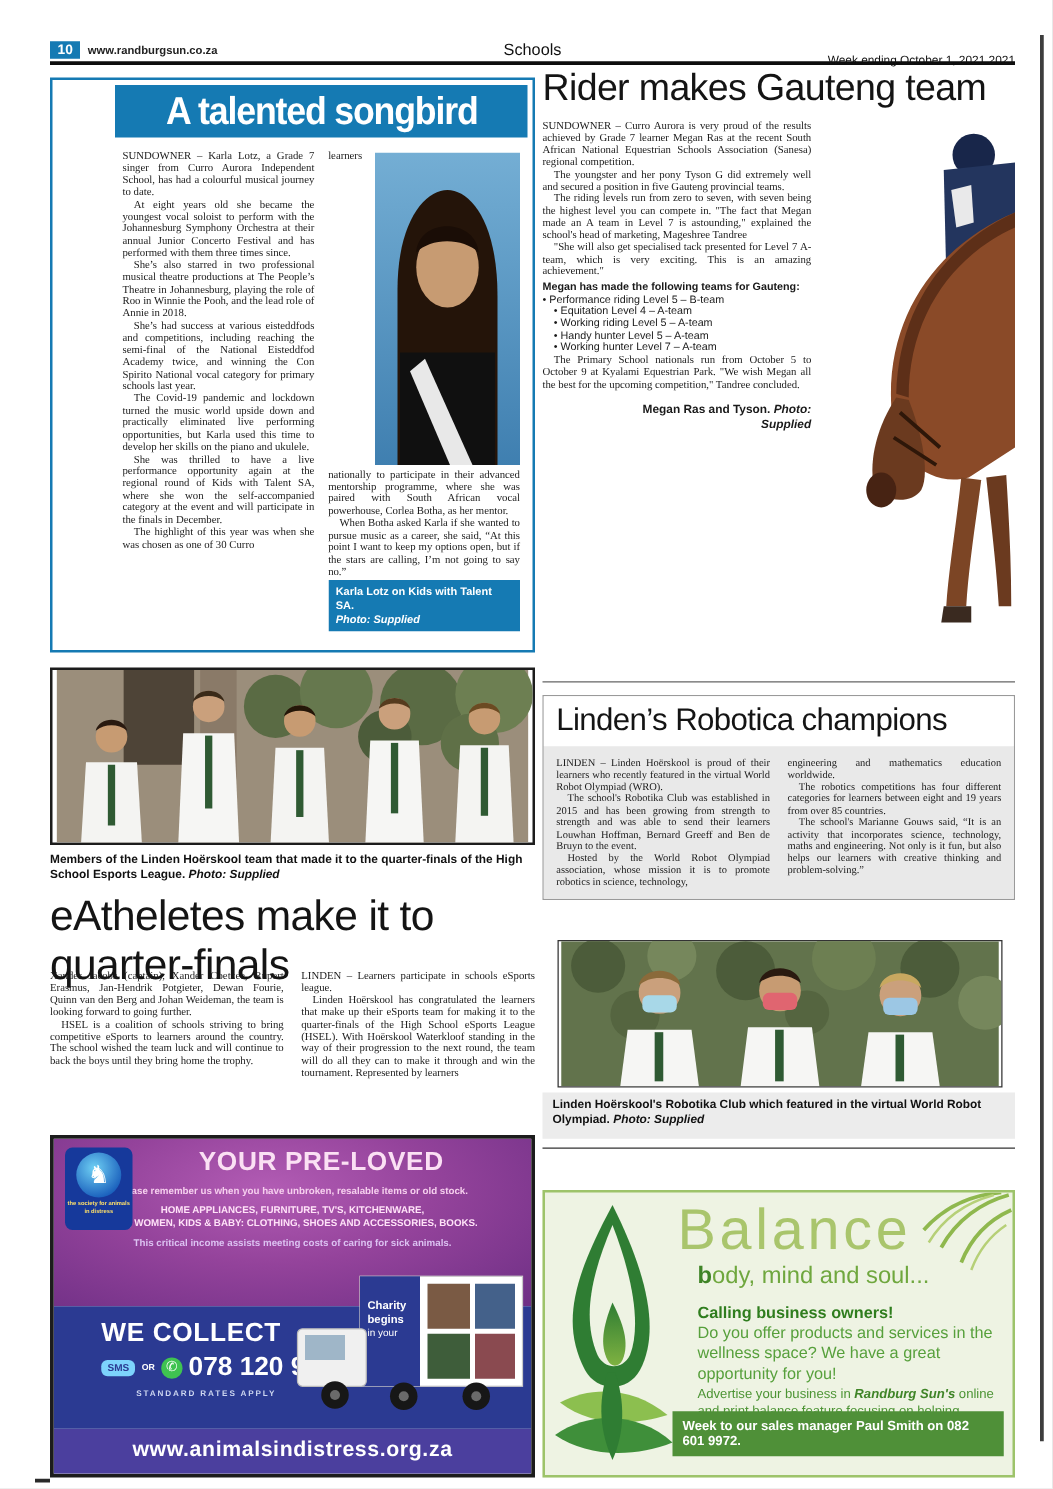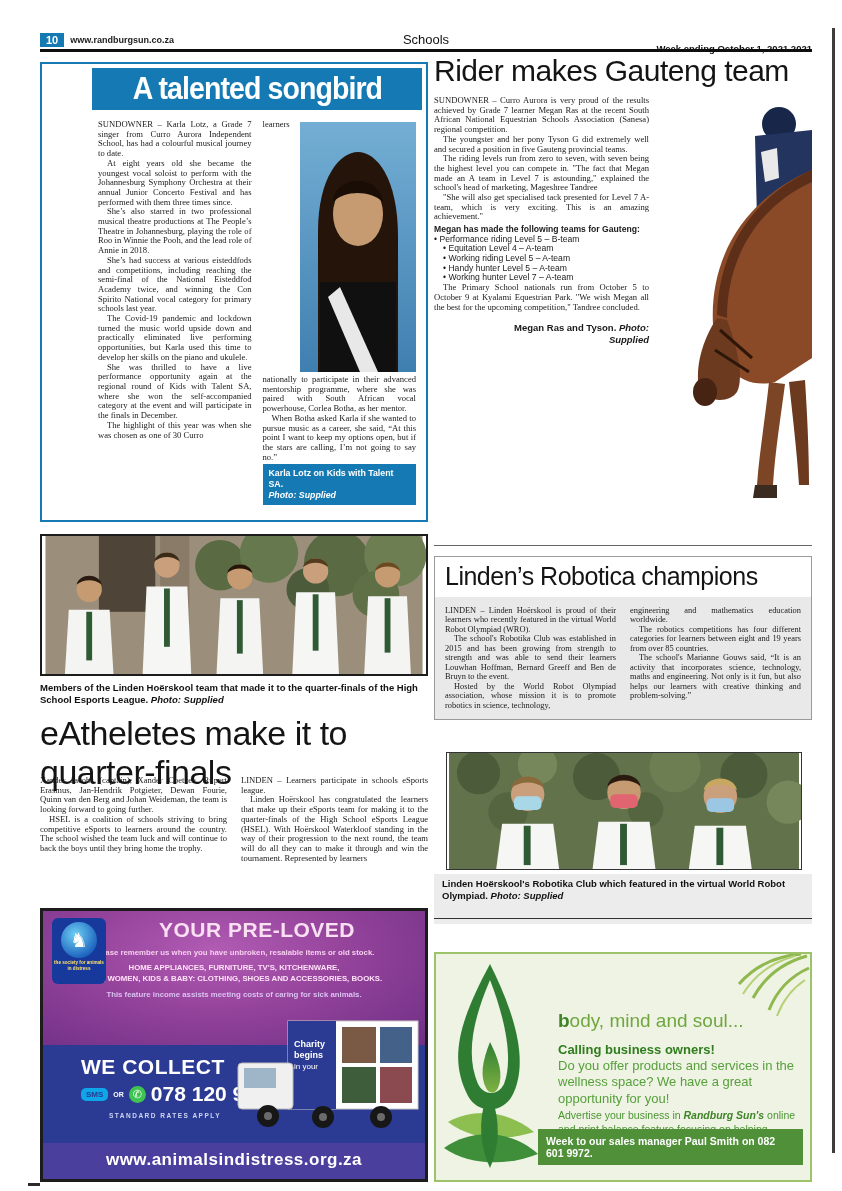--- a/index.html
+++ b/index.html
@@ -11,21 +11,21 @@
   }
   
   .masthead {
     position:absolute; left:40px; top:30px; width:772px; height:22px;
     border-bottom:3px solid #0d0d0d; display:flex; align-items:center;
     font-family:"Liberation Sans", sans-serif;
   }
   .pagenum { background:#157ab3; color:#fff; font-weight:bold; font-size:11px; padding:1px 6px; }
   .site { font-size:9px; font-weight:bold; margin-left:6px; color:#222; }
   .section-label { position:absolute; left:50%; transform:translateX(-50%); font-size:13px; color:#111; }
-  .edition-date { margin-left:auto; font-size:9.5px; font-weight:bold; color:#111;margin-top:18px; }
+  .edition-date { margin-left:auto; font-size:9.5px; font-weight:normal; color:#111;margin-top:18px; }
   
   .serif-col p { margin:0; font-size:8.6px; line-height:1.13; text-align:justify; }
   .serif-col p + p { text-indent:9px; }
   .h-light { font-family:"Liberation Sans", sans-serif; font-weight:normal; color:#141414; letter-spacing:-0.5px; }
   .photo-credit { font-style:italic; }
   
   .songbird-box {
     position:absolute; left:40px; top:62px; width:388px; height:460px;
     border:2px solid #157ab3; overflow:hidden; background:#fff;padding-left:46px;
   }
@@ -70,21 +70,21 @@
   .esports-cols { position:absolute; left:40px; top:776px; width:388px; display:flex; gap:14px; }
   .esports-cols .col { width:50%; }
   
   .robotica { position:absolute; left:434px; top:556px; width:378px; border:1px solid #9a9a9a; background:#fff; }
   .robotica h2 { font-size:25px; padding:5px 10px 6px 10px; background:#fff; }
   .robotica-gray { background:#e9e9e9; padding:9px 10px; display:flex; gap:14px; }
   .robotica-gray .col { width:50%; }
   .robotica-gray p { font-size:8.4px; }
   .robotica-fig { position:absolute; left:446px; top:752px; width:356px; height:118px; border:1px solid #333; }
   .robotica-fig svg { display:block; width:100%; height:100%; }
-  .robotica-caption { position:absolute; left:434px; top:874px; width:378px; background:#ececec; padding:4px 8px 21px 8px; }
+  .robotica-caption { position:absolute; left:434px; top:874px; width:378px; background:#ececec; padding:4px 8px 8px 8px; }
   .right-rule { position:absolute; left:434px; top:918px; width:378px; border-top:1.5px solid #333; }
   
   .animals-ad {
     position:absolute; left:40px; top:908px; width:388px; height:274px;
     border:3px solid #1c1c1c; font-family:"Liberation Sans", sans-serif; overflow:hidden;
   }
   .ad-purple {
     position:relative; height:134px; padding-top:8px;
     background:radial-gradient(ellipse at 45% 30%, #b25cb4 0%, #94439b 45%, #6e2f85 100%);
     text-align:center;
@@ -92,21 +92,21 @@
   .ad-logo { position:absolute; left:9px; top:7px; width:54px; height:66px; background:#16399b; border-radius:6px; padding-top:4px; text-align:center; }
   .ad-logo .circle { width:36px; height:36px; margin:0 auto; border-radius:50%; background:radial-gradient(circle at 40% 35%, #6fd0f4, #1b61bd 75%); color:#fff; font-size:20px; line-height:36px; }
   .ad-logo .logo-text { color:#ffe06a; font-size:4.6px; line-height:1.3; margin-top:2px; font-weight:bold; }
   .ad-headline { color:#fbe0f4; font-weight:bold; font-size:21px; line-height:1.02; letter-spacing:0.5px; margin-left:46px; }
   .ad-sub { color:#f6cfee; font-weight:bold; font-size:7.8px; margin-top:8px; }
   .ad-sub2 { color:#ffe2f8; font-weight:bold; font-size:7.8px; line-height:1.35; margin-top:6px; }
   .ad-sub3 { color:#dcc2f2; font-weight:bold; font-size:7.8px; margin-top:6px; }
   .ad-blue { position:relative; height:98px; background:#2b3a92; color:#fff; padding:10px 0 0 38px; }
   .we-collect { font-weight:bold; font-size:21px; letter-spacing:0.5px; }
   .phone-row { display:flex; align-items:center; gap:5px; margin-top:3px; }
-  .sms-bubble { background:#0ea5e9; color:#2b3a92; font-weight:bold; font-size:8px; padding:2px 5px; border-radius:5px; }
+  .sms-bubble { background:#7dd3fc; color:#2b3a92; font-weight:bold; font-size:8px; padding:2px 5px; border-radius:5px; }
   .or-label { font-size:7px; font-weight:bold; }
   .wa-icon { width:17px; height:17px; border-radius:50%; background:#3fc351; color:#fff; font-size:11px; line-height:17px; text-align:center; }
   .phone-number { font-weight:bold; font-size:21px; }
   .rates { font-size:6.5px; font-weight:bold; letter-spacing:1.5px; color:#cdd6f0; margin:6px 0 0 28px; }
   .ad-truck { position:absolute; right:2px; top:-32px; width:205px; height:130px; }
   .ad-url-bar { height:36px; background:#4b3f9e; color:#fff; text-align:center; font-weight:bold; font-size:17px; line-height:34px; letter-spacing:0.5px; }
   
   .balance-ad {
     position:absolute; left:434px; top:952px; width:378px; height:230px;
     background:#eef3e3; border:2px solid #9dc36a; overflow:hidden;
@@ -339,21 +339,21 @@
         <div class="logo-text">the society for animals in distress</div>
       </div>
       <div class="ad-headline">
         <span>YOUR PRE-LOVED</span><br>
       </div>
       <div class="ad-sub">Please remember us when you have unbroken, resalable items or old stock.</div>
       <div class="ad-sub2">
         <span>HOME APPLIANCES, FURNITURE, TV'S, KITCHENWARE,</span><br>
         <span>MEN, WOMEN, KIDS &amp; BABY: CLOTHING, SHOES AND ACCESSORIES, BOOKS.</span>
       </div>
-      <div class="ad-sub3">This feature income assists meeting costs of caring for sick animals.</div>
+      <div class="ad-sub3">This critical income assists meeting costs of caring for sick animals.</div>
     </div>
     <div class="ad-blue">
       <div class="we-collect">WE COLLECT</div>
       <div class="phone-row">
         <span class="sms-bubble">SMS</span>
         <span class="or-label">OR</span>
         <span class="wa-icon">✆</span>
         <span class="phone-number">078 120 9645</span>
       </div>
       <div class="rates">STANDARD RATES APPLY</div>
@@ -399,20 +399,21 @@
       <g stroke="#8fb84e" stroke-width="3" fill="none">
         <path d="M92,2 C70,8 50,22 38,44"></path>
         <path d="M94,14 C76,22 62,36 54,56"></path>
         <path d="M86,0 C62,2 40,12 24,30"></path>
       </g>
       <g stroke="#b6d077" stroke-width="2" fill="none">
         <path d="M90,26 C78,34 68,46 62,62"></path>
         <path d="M80,2 C58,8 40,20 28,40"></path>
       </g>
     </svg>
+    <div class="balance-title">Balance</div>
     <div class="balance-sub">body, mind and soul...</div>
     <div class="balance-calling">Calling business owners!</div>
     <div class="balance-pitch">Do you offer products and services in the wellness space? We have a great opportunity for you!</div>
     <div class="balance-advert">
       <span>Advertise your business in </span><b>Randburg Sun's</b><span> online and print balance feature focusing on helping residents revitalise their health.</span>
     </div>
     <div class="balance-bar">
       <b style="font-style:normal">Week to our sales manager </b><b>Paul Smith on 082 601 9972.</b>
     </div>
   </div>

